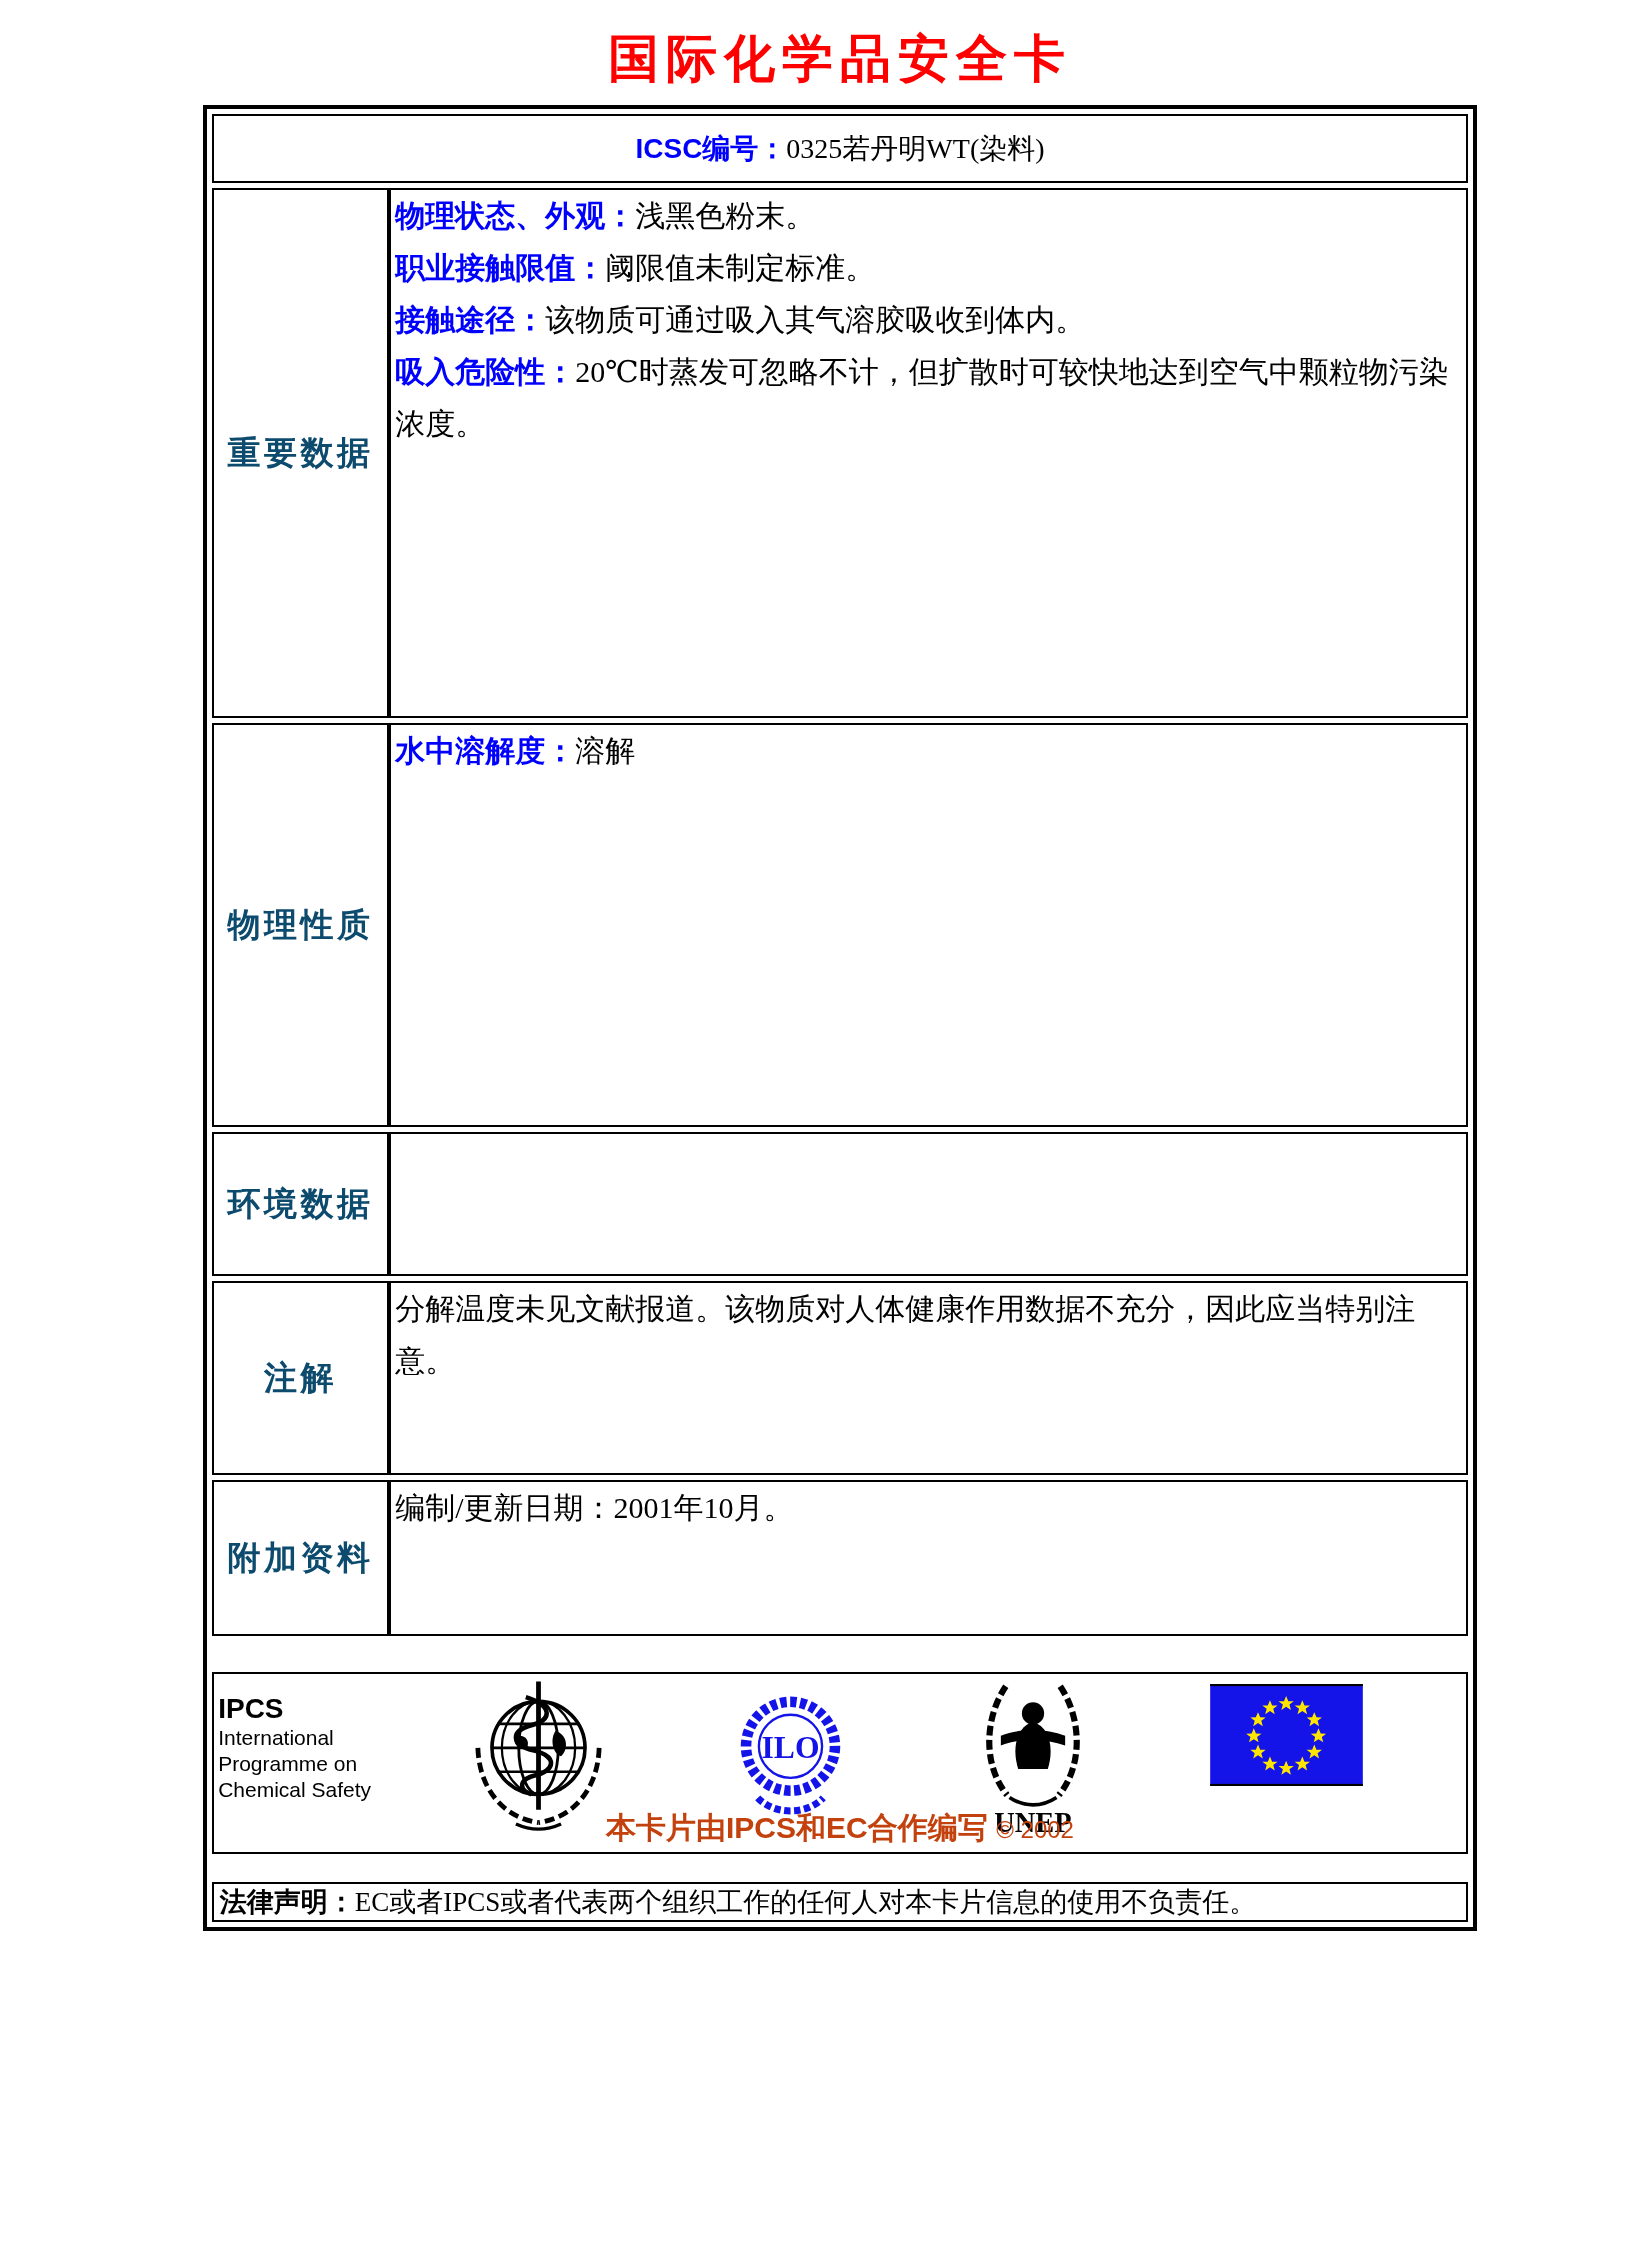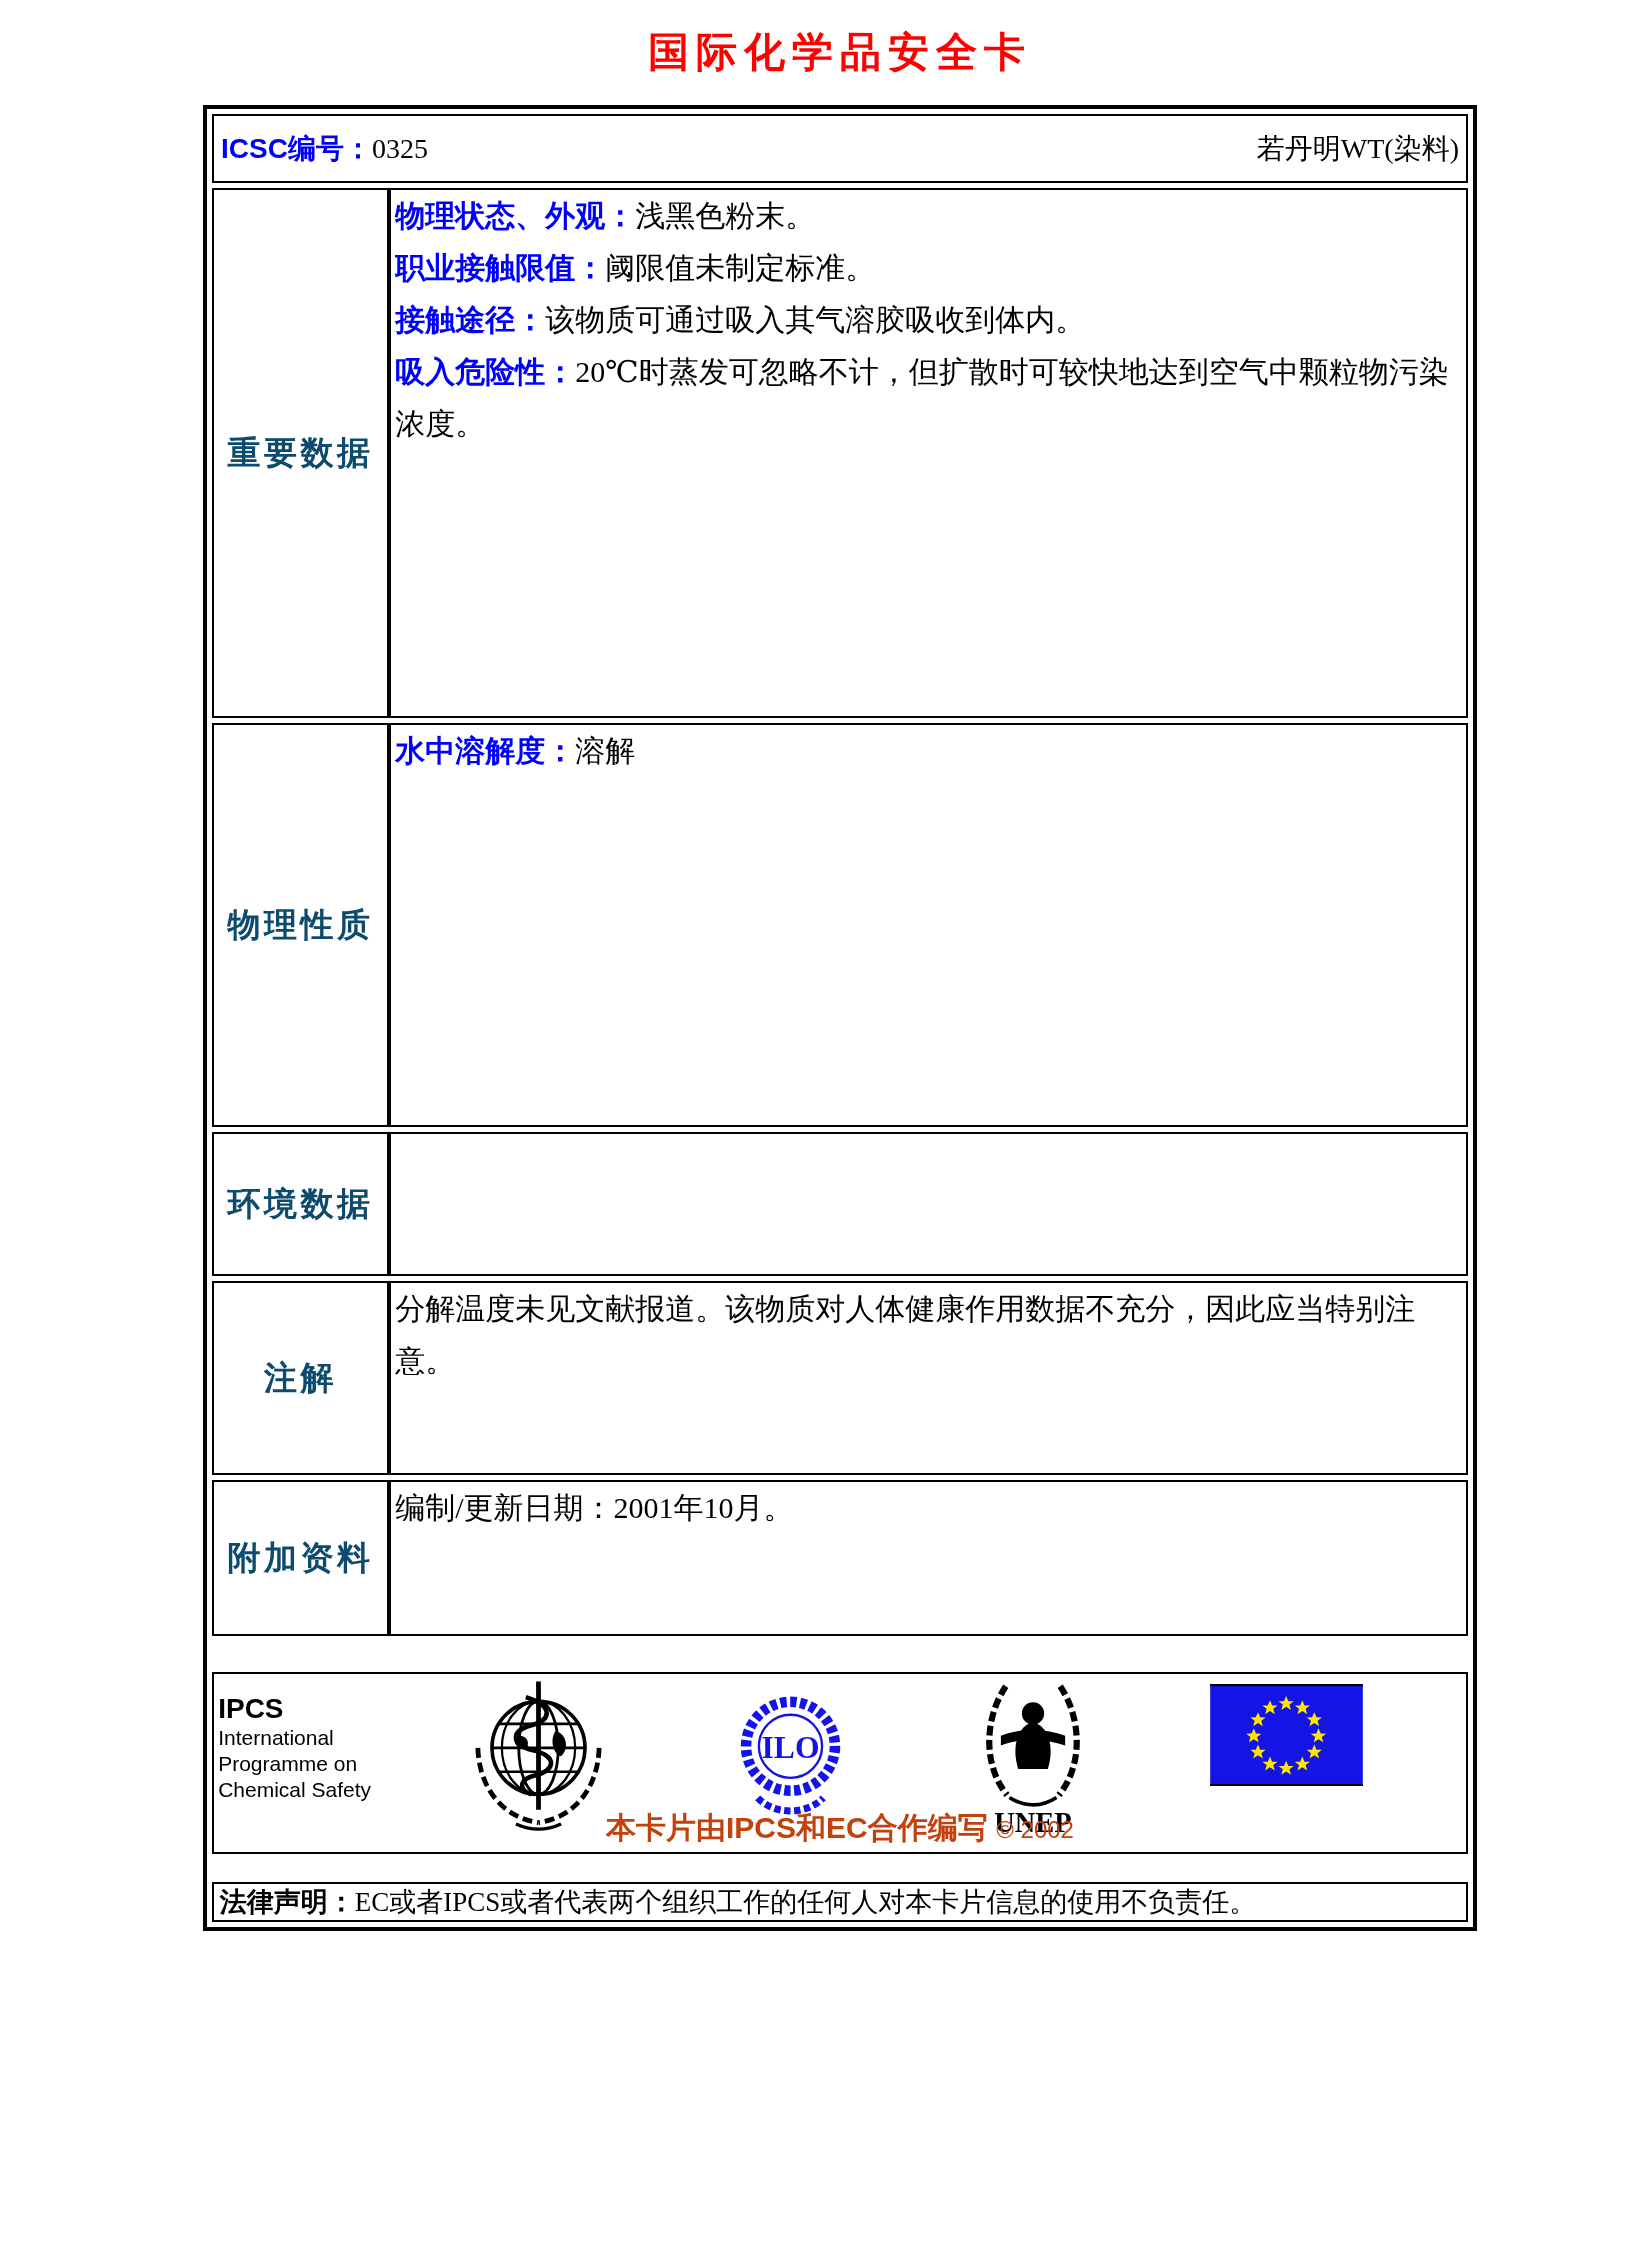--- a/index.html
+++ b/index.html
@@ -5,21 +5,21 @@
   * { margin:0; padding:0; box-sizing:border-box; }
   html,body { background:#ffffff; }
   body {
     width:1650px; height:2250px; position:relative;
     font-family:"Liberation Serif","DejaVu Serif",serif;
     color:#000;
   }
   
   .page-title {
     position:absolute; left:203px; top:25.4px; width:1274px; height:57px;
-    text-align:center; color:#FF0000; font-weight:bold; font-size:41px;
+    text-align:center; color:#FF0000; font-weight:bold; font-size:51px;
     letter-spacing:7px; font-family:"Liberation Serif","DejaVu Serif",serif;
   }
   
   .card {
     position:absolute; left:203px; top:105px; width:1274px;
     border:4.2px solid #000; padding:5px; background:#fff;
   }
   .trow { display:flex; margin-bottom:5px; }
   .trow:last-child { margin-bottom:0;align-items:flex-end; }
   .cell { border:2.1px solid #000; background:#fff; }
@@ -39,21 +39,21 @@
   .r-head { height:69px; }
   .r-important { height:530px; }
   .r-physical { height:404px; }
   .r-env { height:144px; }
   .r-notes { height:194px; }
   .r-extra { height:156px; }
   .r-logos { height:182px;margin-top:36px; }
   .r-legal { height:63px; }
   
   .head-cell {
-    display:flex; align-items:center; justify-content:space-between;
+    display:flex; align-items:center; justify-content:center;
     padding:0 7px; font-size:28px;
   }
   .head-left { white-space:nowrap; }
   .head-left .key { font-size:28px; }
   .head-num { color:#000; }
   
   .logos-cell { position:relative; }
   .ipcs-block {
     position:absolute; left:4.2px; top:18.4px;
     font-family:"Liberation Sans","DejaVu Sans",sans-serif;

